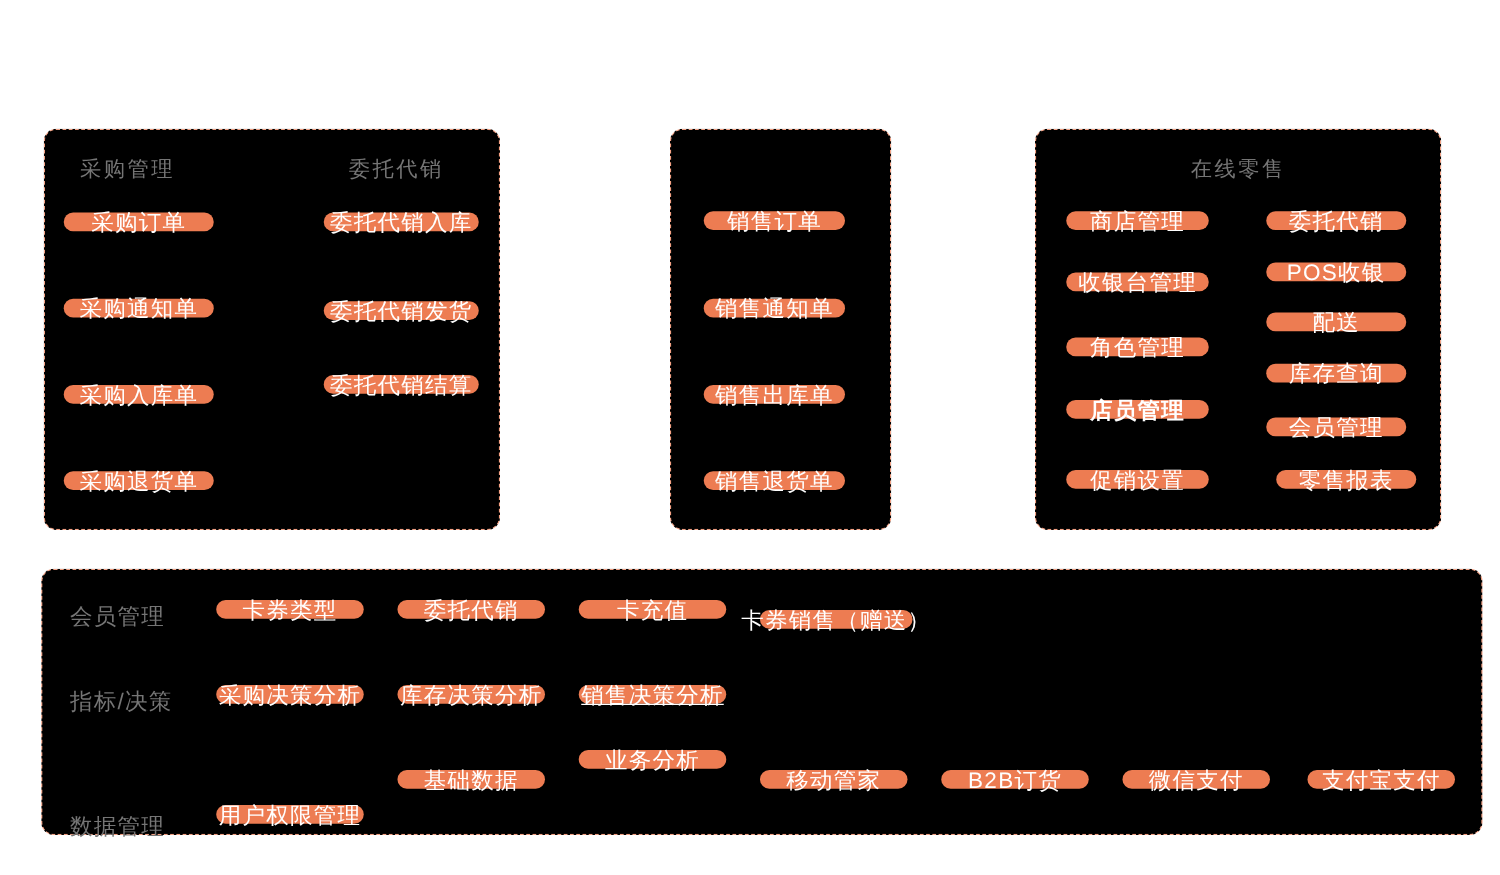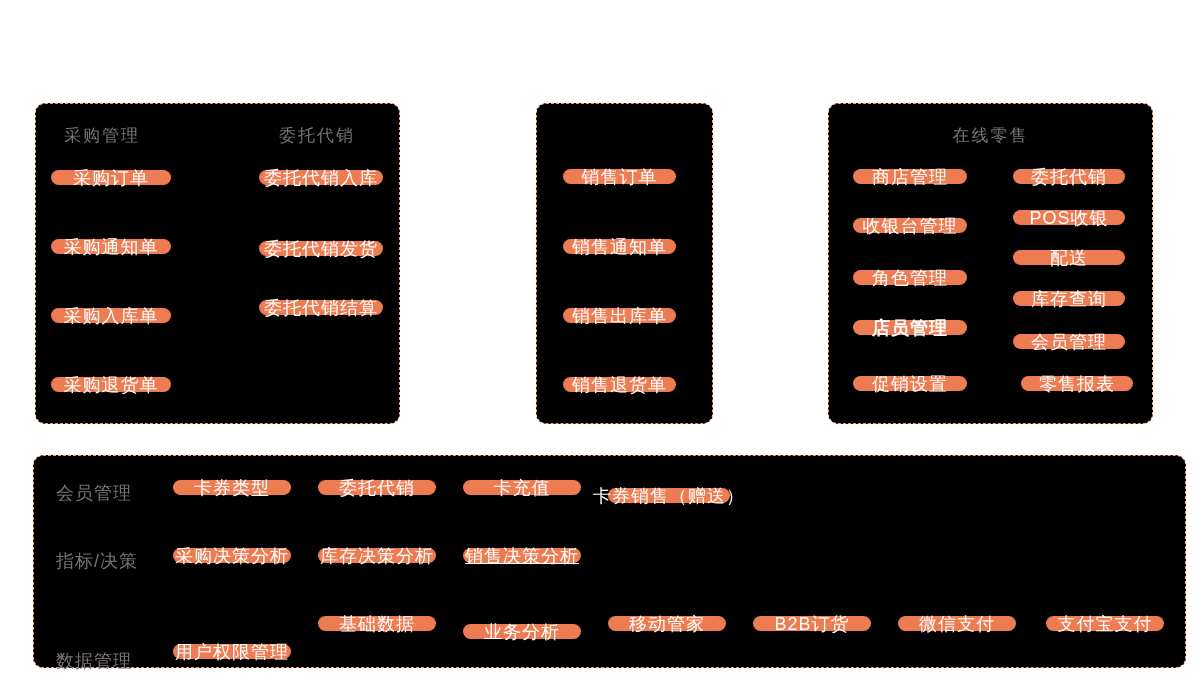--- a/index.html
+++ b/index.html
@@ -98,20 +98,20 @@
     <div class="pill" style="left:574px; top:32px; width:122px;">卡券销售（赠送）</div>
 
     <div class="row-label" style="top:93px;">指标/决策</div>
     <div class="pill" style="left:139px; top:92px; width:118px;">采购决策分析</div>
     <div class="pill" style="left:284px; top:92px; width:118px;">库存决策分析</div>
     <div class="pill" style="left:429px; top:92px; width:118px;text-decoration:underline;">销售决策分析</div>
 
     <div class="row-label" style="top:161px;margin-top:32px;">数据管理</div>
     <div class="pill" style="left:139px; top:172px; width:118px;margin-top:16px;">用户权限管理</div>
     <div class="pill" style="left:284px; top:160px; width:118px;text-align:right;">基础数据</div>
-    <div class="pill" style="left:429px; top:168px; width:118px;">业务分析</div>
+    <div class="pill" style="left:429px; top:144px; width:118px;">业务分析</div>
     <div class="pill" style="left:574px; top:160px; width:118px;">移动管家</div>
     <div class="pill" style="left:719px; top:160px; width:118px;">B2B订货</div>
     <div class="pill" style="left:864px; top:160px; width:118px;">微信支付</div>
     <div class="pill" style="left:1012px; top:160px; width:118px;">支付宝支付</div>
   </div>
 
 </div>
 
 </body></html>

